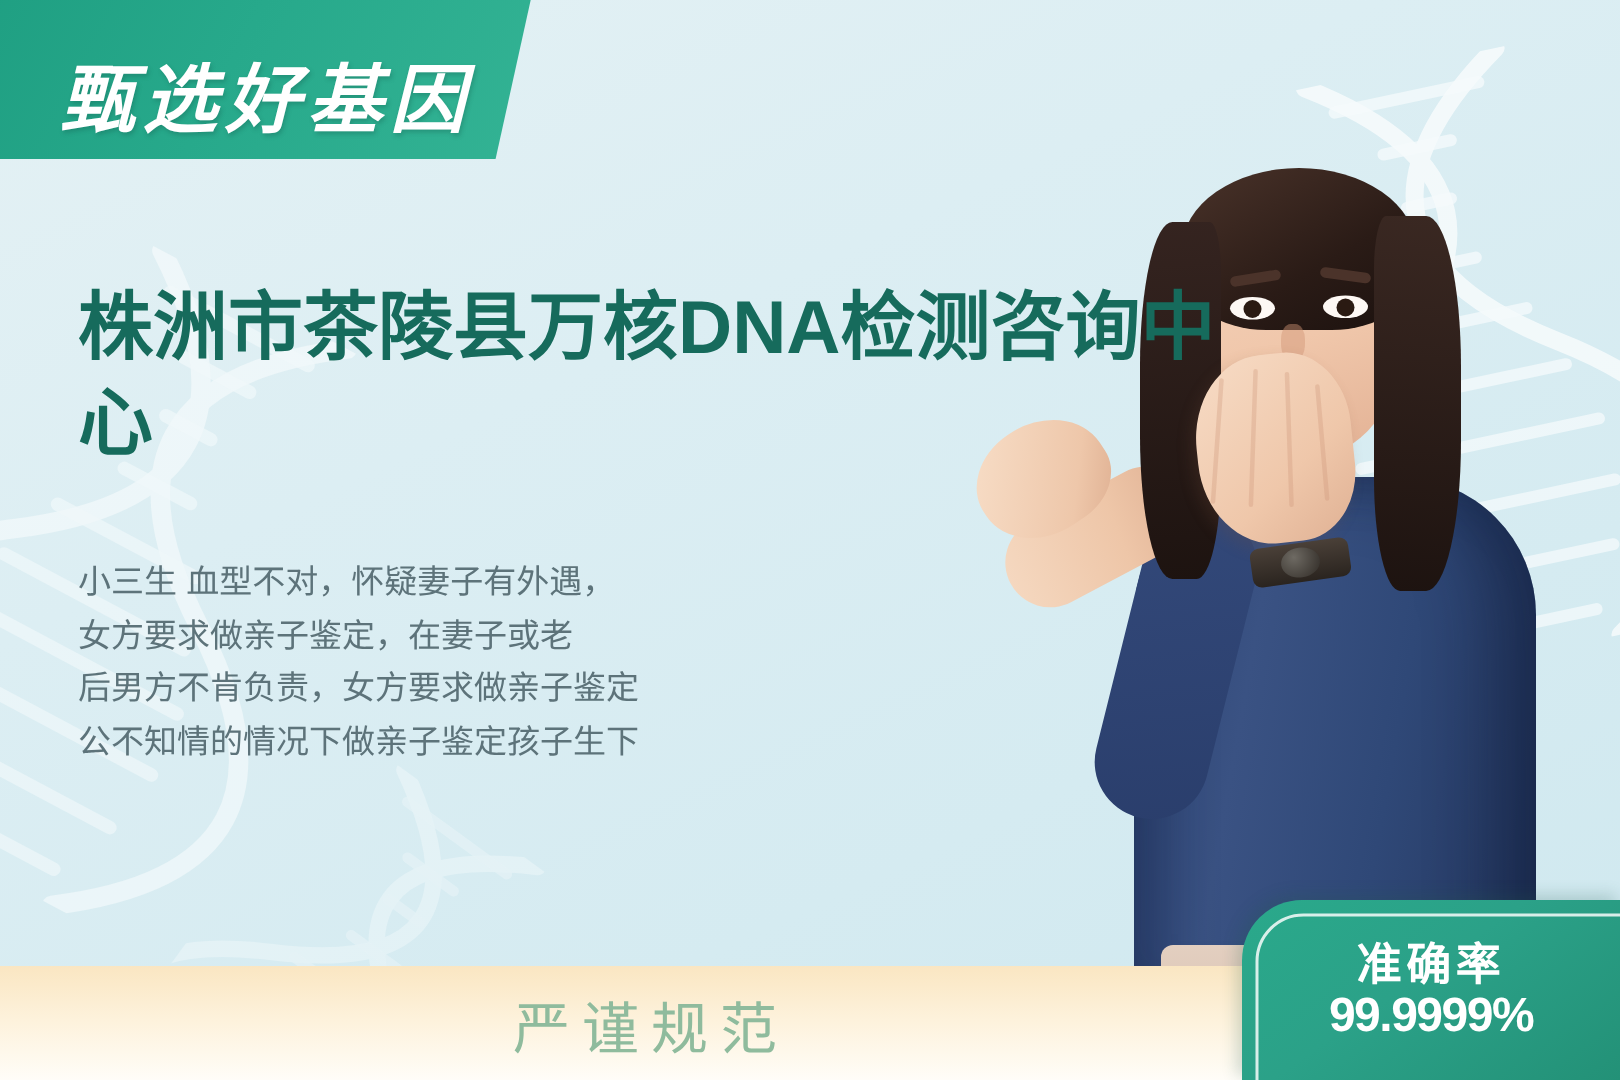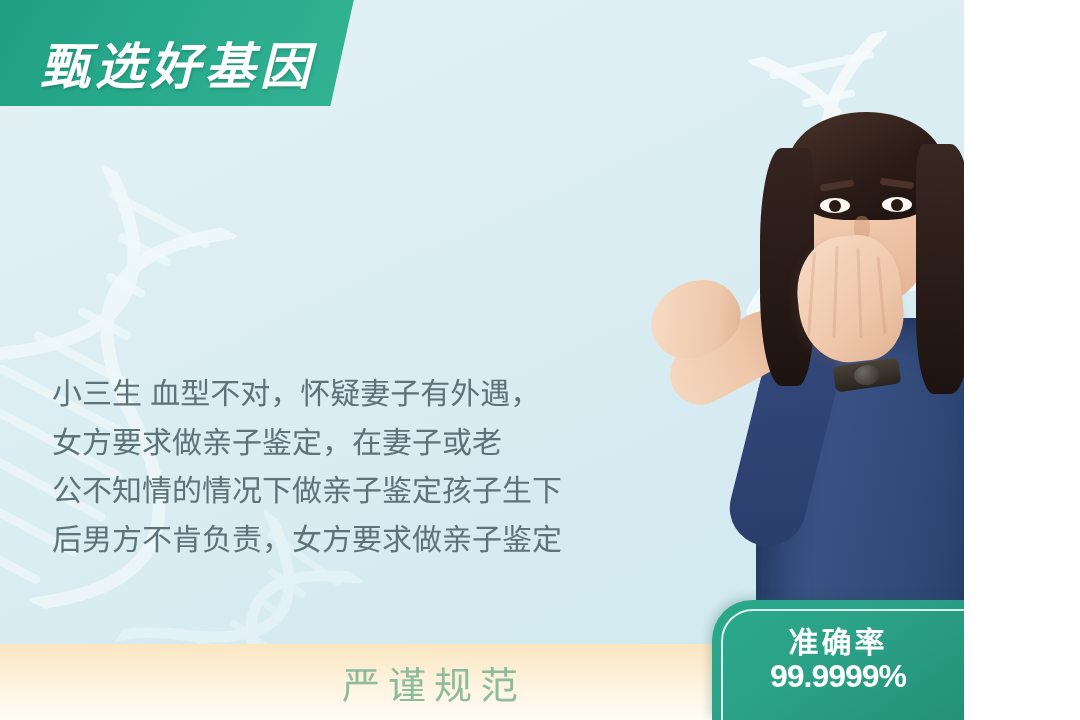--- a/index.html
+++ b/index.html
@@ -4,21 +4,21 @@
 <title>DNA 检测咨询中心</title>
 <style>
   html, body {
     margin: 0;
     padding: 0;
     background: #ffffff;
   }
 
   .poster {
     position: relative;
-    width: 964px;
+    width: 1080px;
     height: 720px;
     overflow: hidden;
     font-family: "Liberation Sans", "DejaVu Sans", sans-serif;
     background: linear-gradient(155deg, #e4f1f4 0%, #dceef3 35%, #d5ebf1 70%, #cfe8ef 100%);
     user-select: none;
   }
 
   
   .dna-wrap {
     position: absolute;
@@ -312,21 +312,21 @@
     color: #166b5c;
     letter-spacing: 0px;
   }
 
   
   .desc {
     position: absolute;
     left: 52px;
     top: 370px;
     width: 640px;
-    font-size: 30px;
+    font-size: 22px;
     line-height: 1.62;
     font-weight: 300;
     color: #5d737a;
   }
   .desc .line { white-space: nowrap; }
 
   
   .slogan-bar {
     position: absolute;
     left: 0;
@@ -491,26 +491,27 @@
     <div class="p-finger f1"></div>
     <div class="p-finger f2"></div>
     <div class="p-finger f3"></div>
     <div class="p-finger f4"></div>
     <div class="p-watch"></div>
   </div>
 
   <div class="ribbon"></div>
   <div class="ribbon-text">甄选好基因</div>
 
+  <h1 class="headline">株洲市茶陵县万核DNA检测咨询中心</h1>
 
   <div class="desc">
     <div class="line">小三生 血型不对，怀疑妻子有外遇，</div>
     <div class="line">女方要求做亲子鉴定，在妻子或老</div>
+    <div class="line">后男方不肯负责，女方要求做亲子鉴定</div>
     <div class="line">公不知情的情况下做亲子鉴定孩子生下</div>
-    <div class="line">后男方不肯负责，女方要求做亲子鉴定</div>
   </div>
 
   <div class="slogan-bar">
     <div class="slogan-inner">
       <span class="slogan-item">严谨规范</span>
     </div>
   </div>
 
   <div class="badge">
     <div class="badge-outline"></div>

